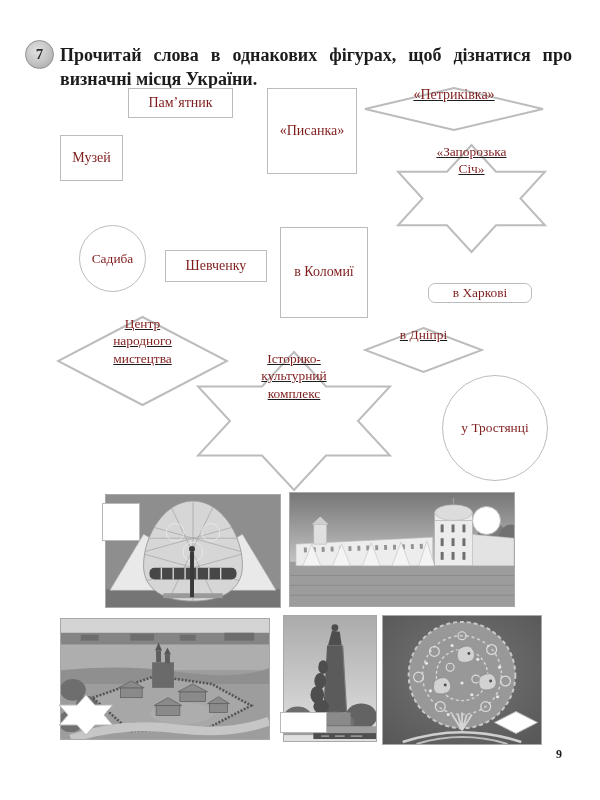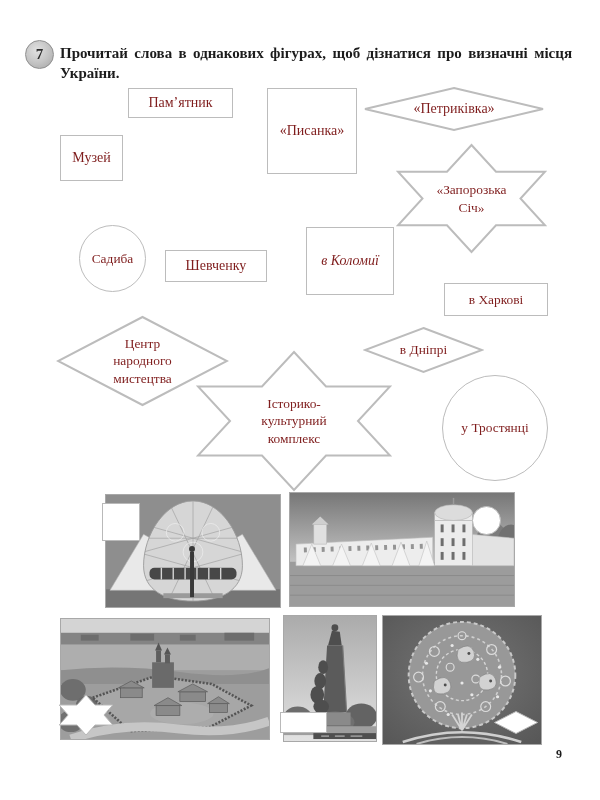--- a/index.html
+++ b/index.html
@@ -9,31 +9,31 @@
   }
   
   .badge{
     position:absolute; left:25px; top:40px; width:27px; height:27px; border-radius:50%;
     background:radial-gradient(circle at 40% 35%, #e2e2e2 0%, #c2c2c2 55%, #a3a3a3 100%);
     border:1px solid #8f8f8f; display:flex; align-items:center; justify-content:center;
     font-weight:bold; font-size:15px; color:#2b2b2b;
   }
   .instruction{
     position:absolute; left:60px; top:44px; width:512px;
-    font-size:15px; font-weight:bold; line-height:1.32; text-align:justify;
+    font-size:18px; font-weight:bold; line-height:1.32; text-align:justify;
   }
   
   .shape{position:absolute; display:flex; align-items:center; justify-content:center; text-align:center;}
   .bordered{background:#fff; border:1.6px solid #bcbcbc; box-sizing:border-box;}
   .round{border-radius:50%;}
   .shape-label{font-size:14px; font-weight:500; line-height:1.3; color:#7f1d1d;}
   .shape-label.small{font-size:13.4px;}
   .svg-shape{position:absolute;}
   .svg-shape polygon{fill:#ffffff; stroke:#bcbcbc; stroke-width:2;}
-  .svg-overlay{position:absolute; display:flex; align-items:center; justify-content:center; text-align:center; pointer-events:none;}
+  .svg-overlay{position:absolute; display:flex; justify-content:center; text-align:center; pointer-events:none;text-decoration:underline;}
   
   .photo{position:absolute; border:1px solid #a8a8a8; box-sizing:border-box; background:#cfcfcf;}
   .photo svg{display:block; width:100%; height:100%;}
   
   .marker{position:absolute; background:#ffffff; border:1px solid #b9b9b9; box-sizing:border-box;}
   .marker-svg{position:absolute;}
   .marker-svg polygon{fill:#ffffff; stroke:#b9b9b9; stroke-width:1;}
   .page-number{position:absolute; left:556px; top:747px; font-size:12px; font-weight:bold;}
 </style>
 </head>
@@ -60,25 +60,25 @@
 
 
   <div class="shape bordered round" style="left:79px;top:225px;width:67px;height:67px;">
     <span class="shape-label small">Садиба</span>
   </div>
 
   <div class="shape bordered" style="left:165px;top:250px;width:102px;height:32px;">
     <span class="shape-label">Шевченку</span>
   </div>
 
-  <div class="shape bordered" style="left:306px;top:227px;width:88px;height:68px;font-style:italic;">
+  <div class="shape bordered" style="left:280px;top:227px;width:88px;height:91px;">
     <span class="shape-label">в Коломиї</span>
   </div>
 
-  <div class="shape bordered" style="left:444px;top:283px;width:104px;height:33px;">
+  <div class="shape bordered" style="left:428px;top:283px;width:104px;height:20px;border-radius:7px;">
     <span class="shape-label small">в Харкові</span>
   </div>
 
   <div class="shape bordered round" style="left:442px;top:375px;width:106px;height:106px;">
     <span class="shape-label small">у Тростянці</span>
   </div>
 
   <svg class="svg-shape" style="left:363px;top:86px;" width="182" height="46" viewBox="0 0 182 46">
     <polygon points="91,2 180,23 91,44 2,23"></polygon>
   </svg>

